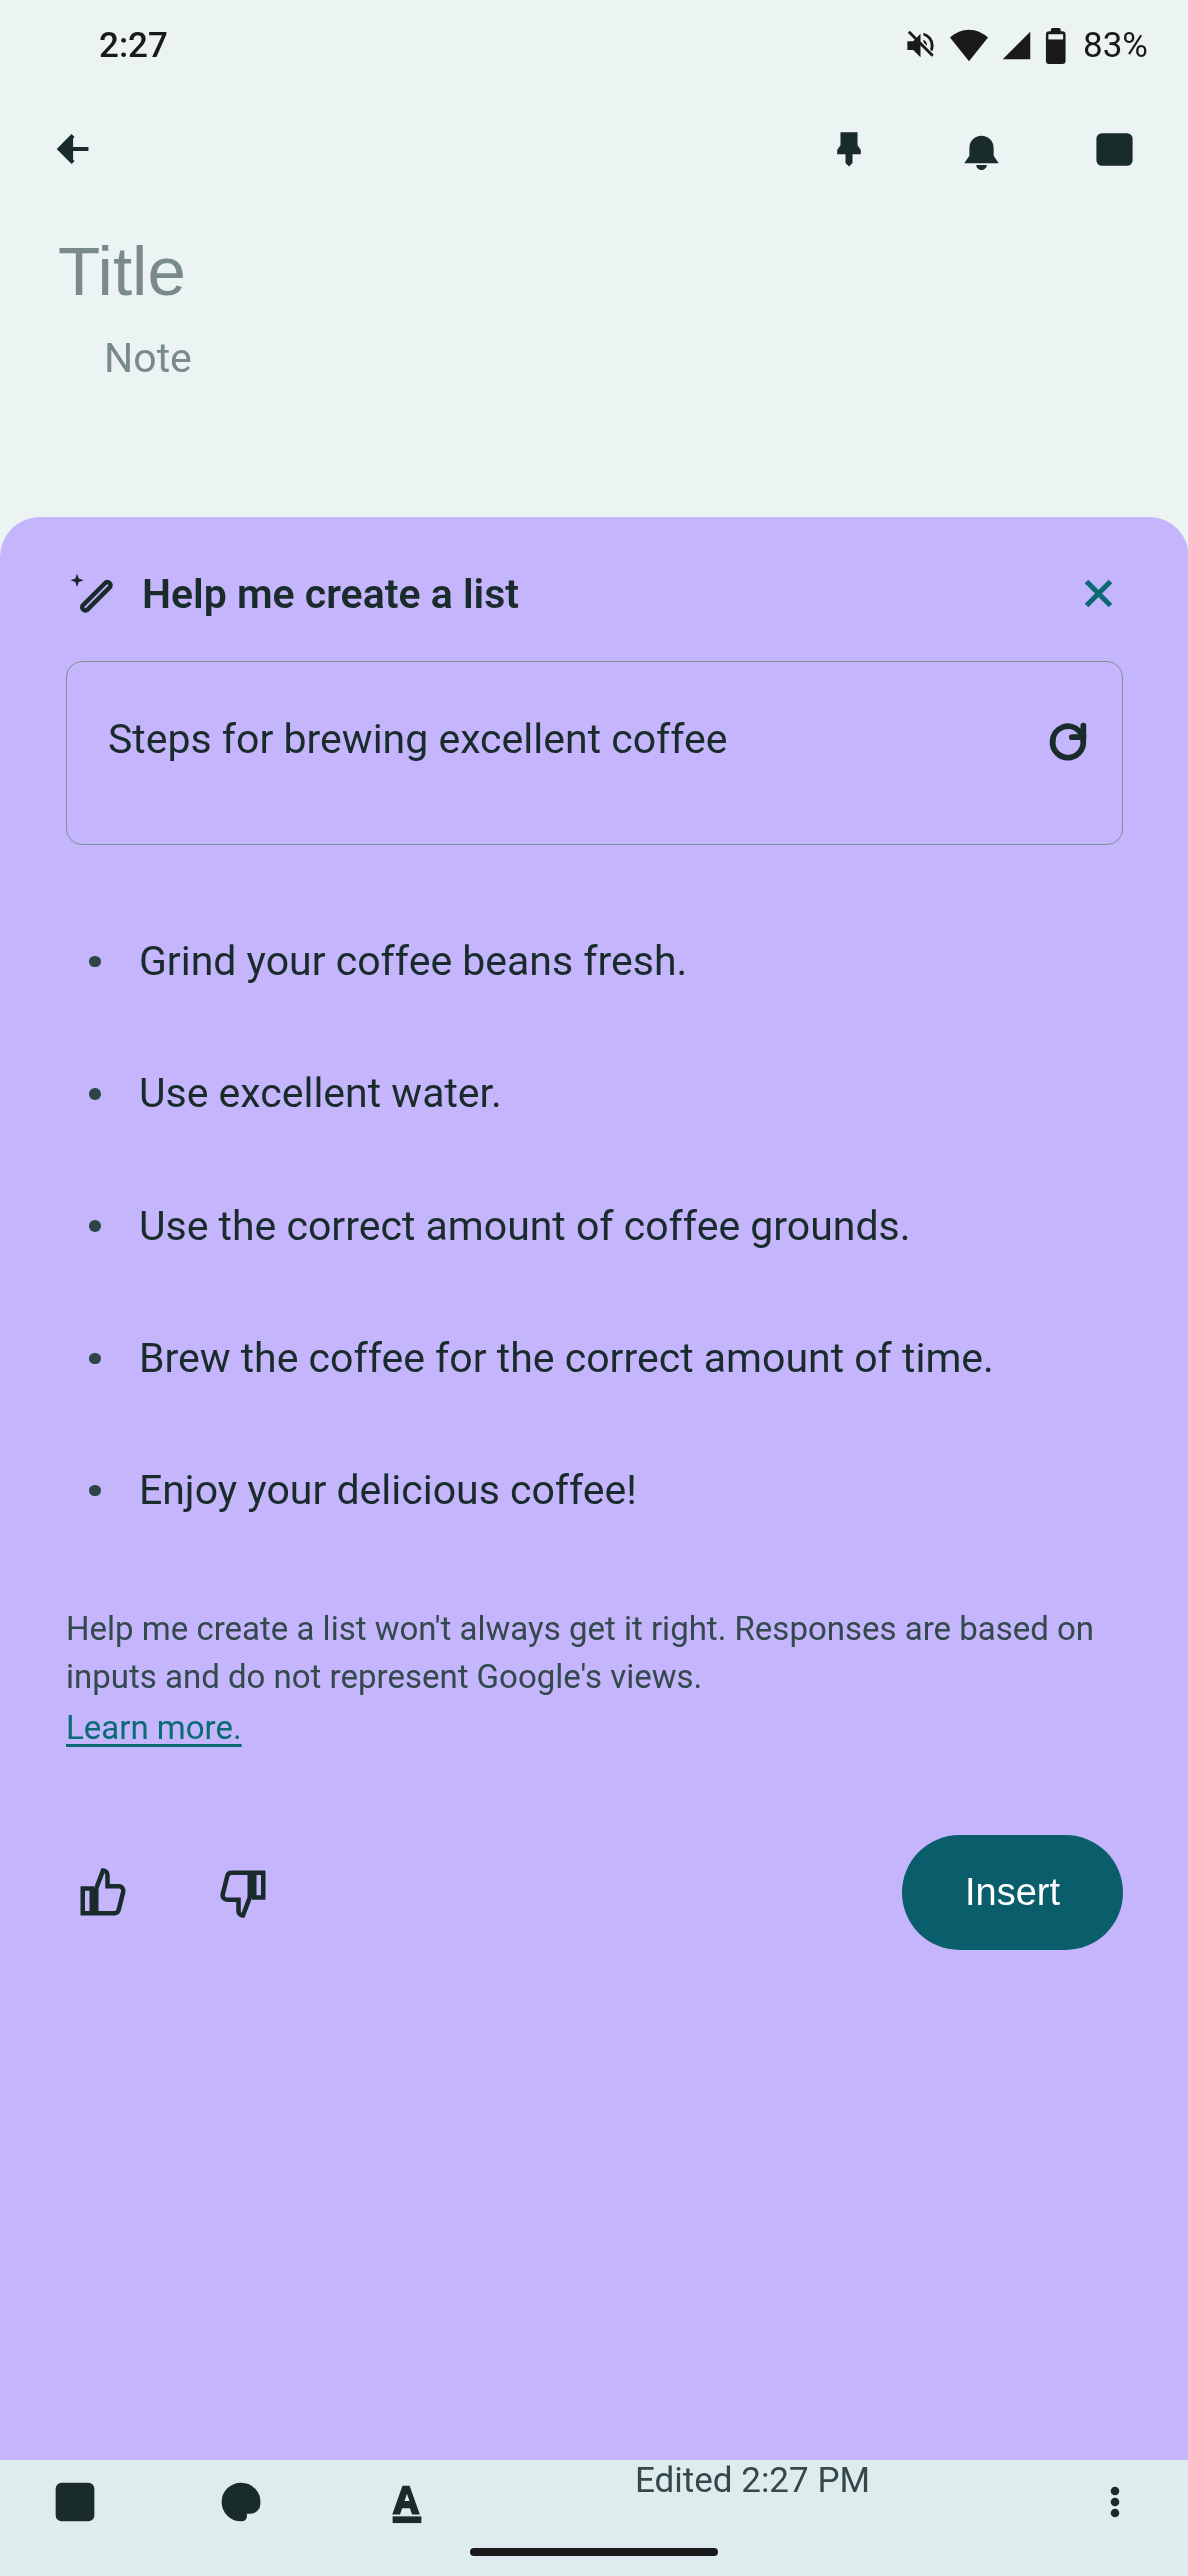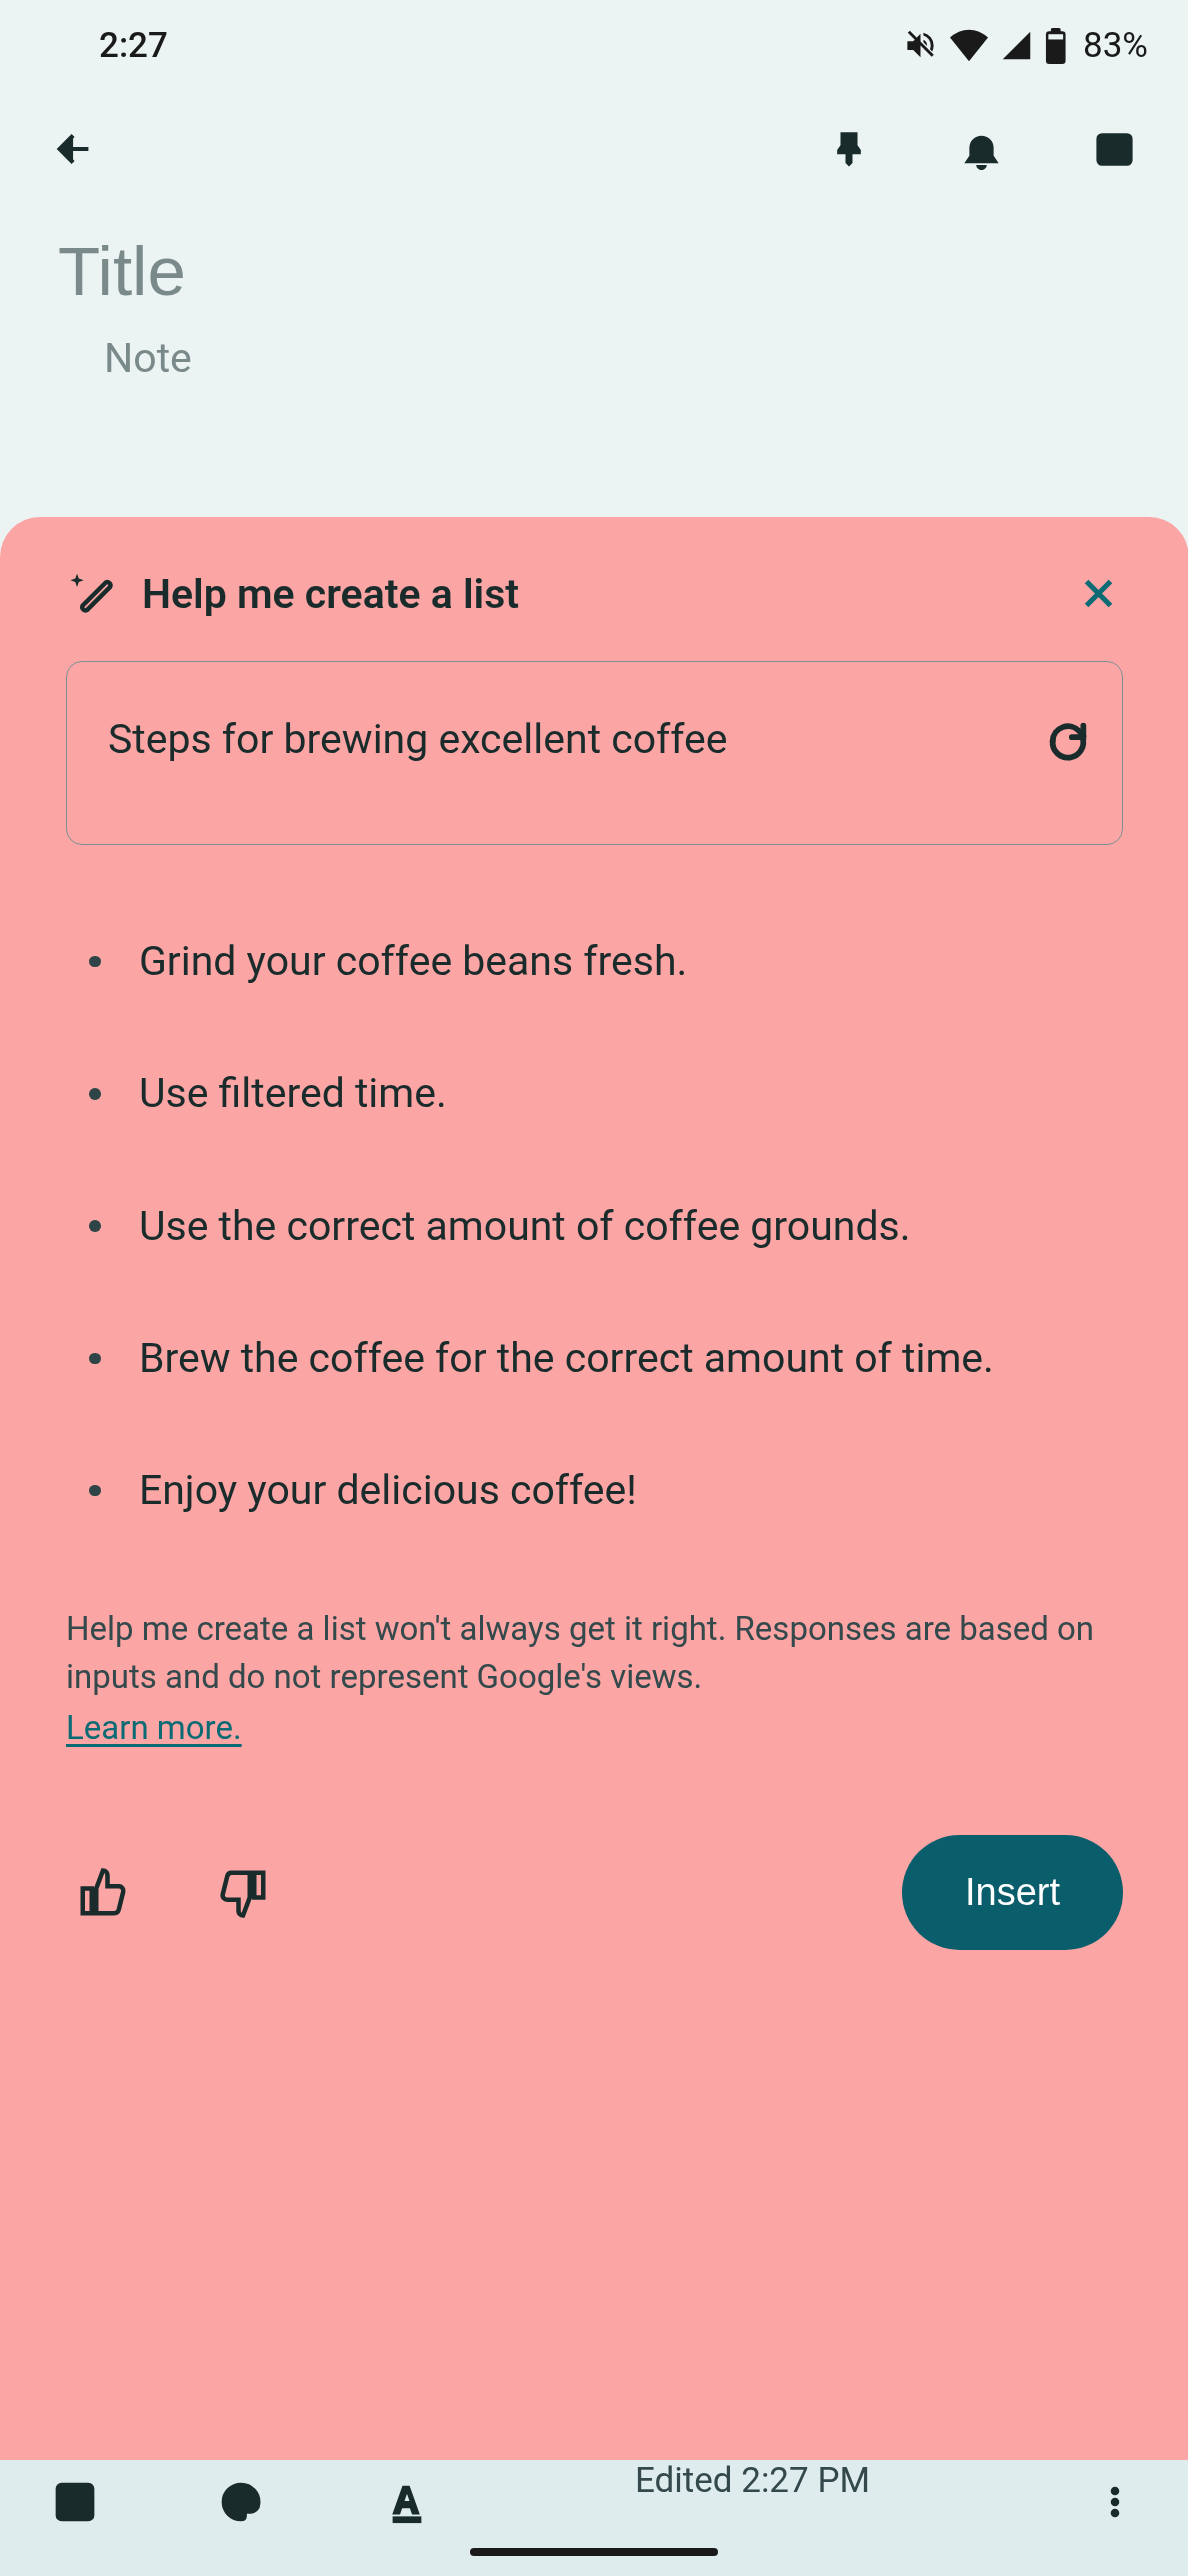--- a/index.html
+++ b/index.html
@@ -65,21 +65,21 @@
     outline: none;
     resize: none;
     font-family: inherit;
     margin-left: 46px;
   }
   .body-input::placeholder { color: #7a8a8a; }
 
   
   .assist-card {
     margin-top: 132px;
-    background: #fca5a5;
+    background: #c4b5fd;
     border-radius: 40px 40px 0 0;
     padding: 50px 66px 116px 66px;
     flex: 1;
     display: flex;
     flex-direction: column;
   }
   .assist-header {
     display: flex;
     align-items: center;
     gap: 23px;
@@ -284,21 +284,21 @@
     </button>
   </div>
 
   <ul class="list">
     <li>
         <span class="bullet"></span>
         <span>Grind your coffee beans fresh.</span>
       </li>
     <li>
         <span class="bullet"></span>
-        <span>Use filtered time.</span>
+        <span>Use excellent water.</span>
       </li>
     <li>
         <span class="bullet"></span>
         <span>Use the correct amount of coffee grounds.</span>
       </li>
     <li>
         <span class="bullet"></span>
         <span>Brew the coffee for the correct amount of time.</span>
       </li>
     <li>

